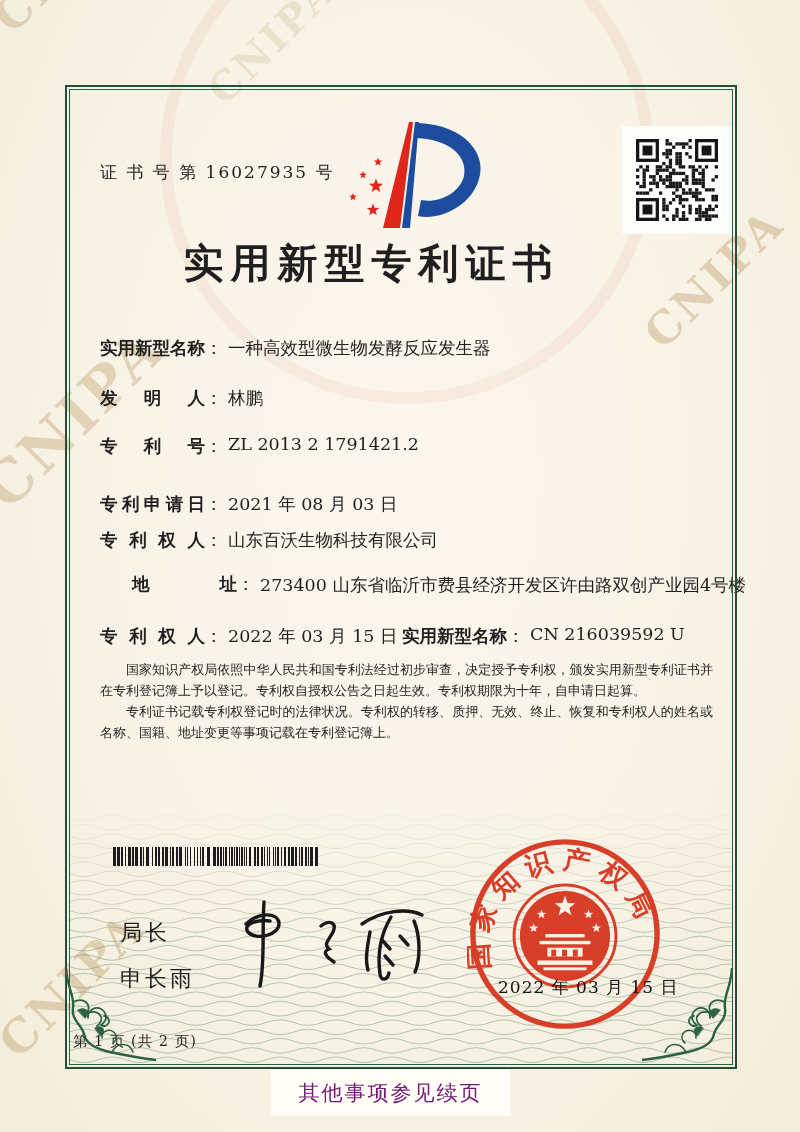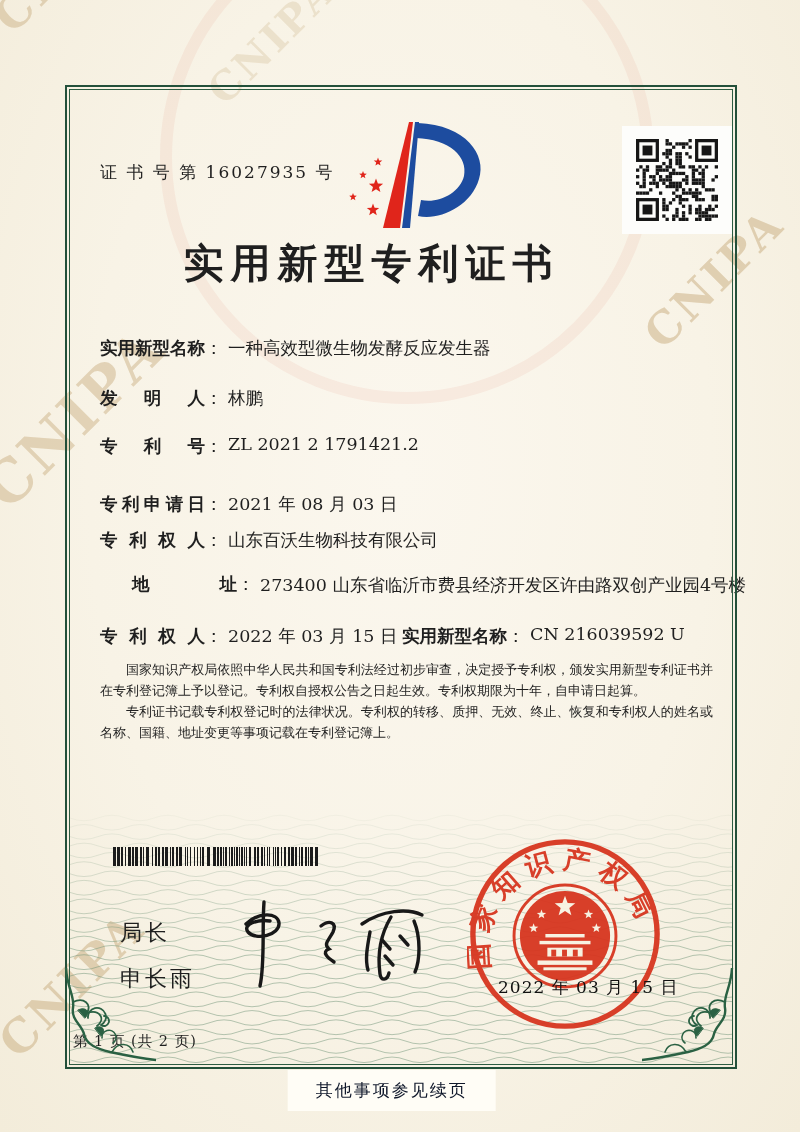--- a/index.html
+++ b/index.html
@@ -41,21 +41,21 @@
   .paras p{margin:0; text-indent:2em;}
   
   .barcode{position:absolute; left:113px; top:847px; width:207px; height:19px; z-index:2;}
   .officer{position:absolute; left:120px; top:910px; z-index:2; font-size:22px; letter-spacing:3px; line-height:2.1;}
   .signature{position:absolute; left:224px; top:886px; width:212px; height:106px; z-index:2;}
   .seal{position:absolute; left:467px; top:836px; width:196px; height:196px; z-index:2; opacity:.94;}
   .seal-date{position:absolute; left:498px; top:976px; z-index:4; font-size:17px; letter-spacing:1px; color:#111;}
   .page-info{position:absolute; left:65px; top:1032px; width:782px; font-size:14.5px;
       letter-spacing:1px; z-index:2;padding-left:8px;}
   .note-box{position:absolute; left:50%; top:1070px; transform:translateX(-54%); background:#fffdf6;
-      padding:9px 28px; z-index:2; font-size:17px; letter-spacing:2px; color:#0f172a;}
+      padding:9px 28px; z-index:2; font-size:21px; letter-spacing:2px; color:#701a75;}
   .corner{position:absolute; width:94px; height:96px; z-index:4;}
   .corner.bl{left:62px; top:968px;}
   .corner.br{left:642px; top:968px; transform:scaleX(-1);}
 </style>
 </head>
 <body>
 
 <div class="page">
 
   <span class="wm" style="left:-16px; top:6px;  font-size:44px; opacity:.50;">CNIPA</span>
@@ -345,21 +345,21 @@
     <div class="frow" style="top:336px;">
       <span class="flabel">实用新型名称</span><span class="fcolon">：</span>
       <span class="fvalue">一种高效型微生物发酵反应发生器</span>
     </div>
     <div class="frow" style="top:386px;">
       <span class="flabel">发明人</span><span class="fcolon">：</span>
       <span class="fvalue">林鹏</span>
     </div>
     <div class="frow" style="top:434px;">
       <span class="flabel">专利号</span><span class="fcolon">：</span>
-      <span class="fvalue">ZL 2021 2 1791421.2</span>
+      <span class="fvalue">ZL 2013 2 1791421.2</span>
     </div>
     <div class="frow" style="top:492px;">
       <span class="flabel">专利申请日</span><span class="fcolon">：</span>
       <span class="fvalue">2021 年 08 月 03 日</span>
     </div>
     <div class="frow" style="top:528px;">
       <span class="flabel">专利权人</span><span class="fcolon">：</span>
       <span class="fvalue">山东百沃生物科技有限公司</span>
     </div>
     <div class="frow" style="top:572px;margin-left:32px;">

